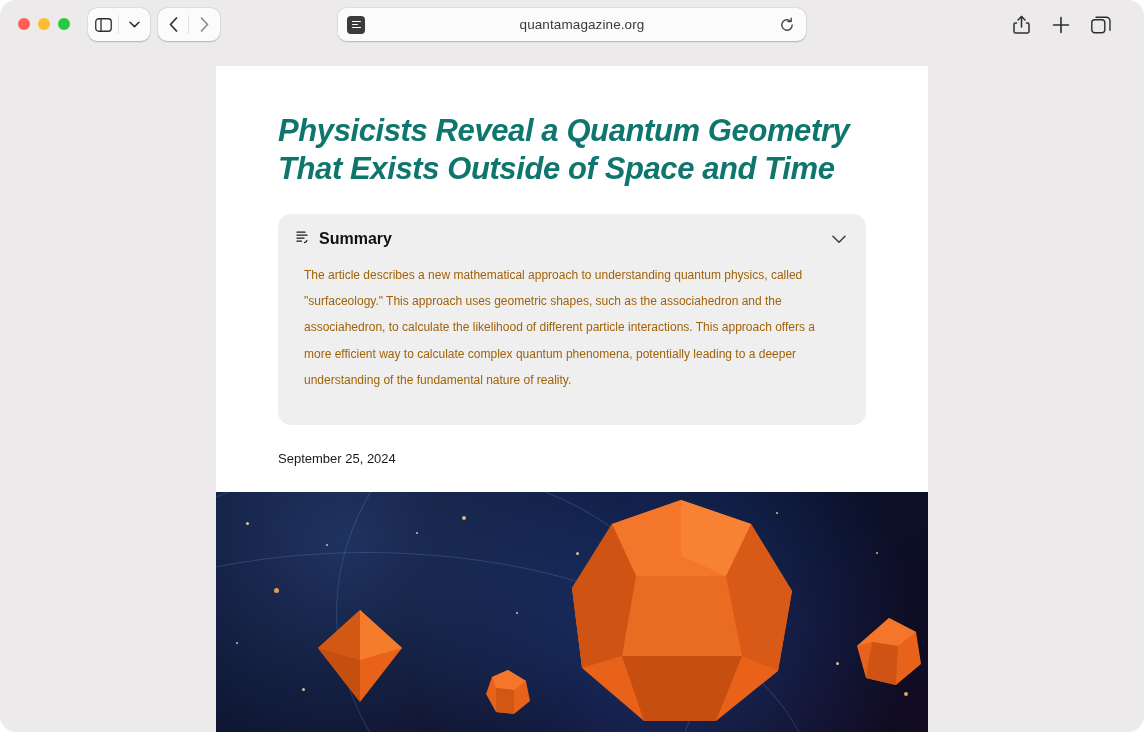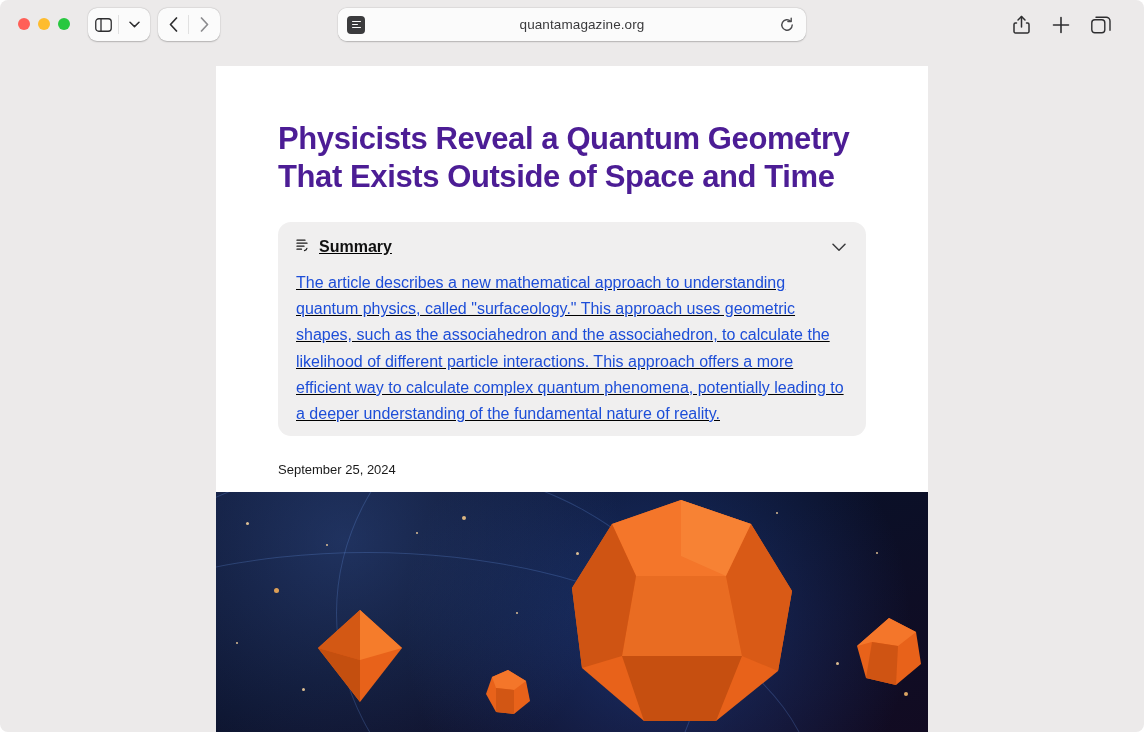--- a/index.html
+++ b/index.html
@@ -15,21 +15,21 @@
     -webkit-font-smoothing: antialiased;
   }
 
   
   .window {
     position: absolute;
     left: 0; top: 0;
     width: 1144px;
     height: 732px;
     background: #eceaea;
-    border-radius: 8px;
+    border-radius: 16px;
     overflow: hidden;
   }
 
   
   .toolbar {
     position: relative;
     height: 50px;
     width: 100%;
   }
   .traffic {
@@ -176,52 +176,52 @@
     background: #ffffff;
     overflow: hidden;
   }
   .article {
     padding: 46px 62px 0 62px;
   }
   .headline {
     font-size: 31px;
     line-height: 38px;
     font-weight: 700;
-    color: #4c1d95;
+    color: #0f766e;
     letter-spacing: -0.4px;
-    margin: 8px 0 26px 0;
+    margin: 0 0 26px 0;
+    font-style: italic;
   }
   .summary-card {
     background: #f0efef;
     border-radius: 13px;
-    padding: 16px 18px 9px 18px;
+    padding: 16px 18px 24px 18px;
     margin-bottom: 26px;
-    text-decoration: underline;
   }
   .summary-head {
     display: flex;
     align-items: center;
     gap: 9px;
     margin-bottom: 14px;
   }
   .summary-title {
     font-size: 16px;
     font-weight: 700;
     color: #111;
     flex: 1;
   }
   .chev {
     width: 18px; height: 18px;
     display: flex; align-items: center; justify-content: center;
   }
   .summary-body {
-    font-size: 16px;
+    font-size: 12px;
     line-height: 26.2px;
-    color: #1d4ed8;
-    margin: 0;
+    color: #a16207;
+    margin: 8px;
   }
   .date {
     font-size: 13px;
     color: #1b1b1b;
     margin-bottom: 22px;
   }
 
   
   .hero {
     position: absolute;

